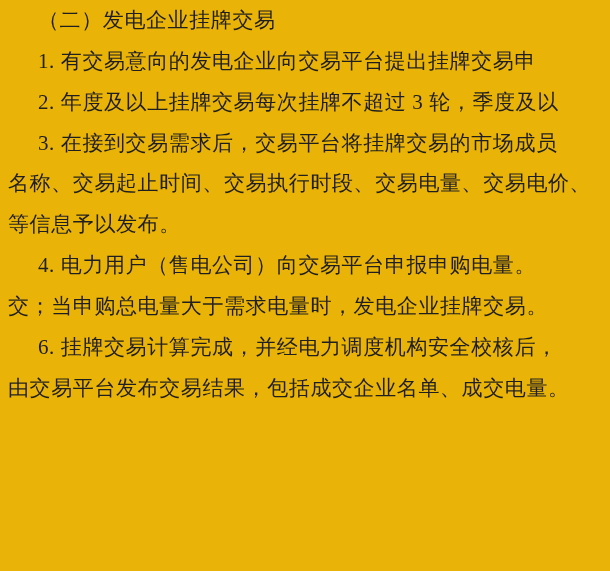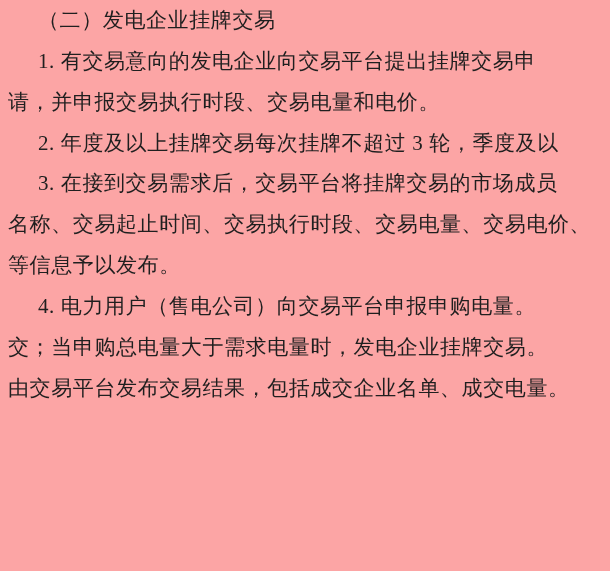--- a/index.html
+++ b/index.html
@@ -4,21 +4,21 @@
 <style>
   html, body {
     margin: 0;
     padding: 0;
     background: #ffffff;
   }
   .page {
     position: relative;
     width: 610px;
     height: 571px;
-    background: #fca5a5;
+    background: #eab308;
     overflow: hidden;
     box-sizing: border-box;
     padding: 0 8px 0 8px;
     font-family: "Liberation Serif", "DejaVu Serif", serif;
     color: #1f1f1f;
   }
   .line {
     height: 40.85px;
     line-height: 40.85px;
     font-size: 21px;
@@ -29,21 +29,21 @@
   .line.indent {
     text-indent: 30px;
   }
 </style>
 </head>
 <body>
 
 <div class="page">
   <div class="line indent">（二）发电企业挂牌交易</div>
   <div class="line indent">1. 有交易意向的发电企业向交易平台提出挂牌交易申</div>
-  <div class="line">请，并申报交易执行时段、交易电量和电价。</div>
   <div class="line indent">2. 年度及以上挂牌交易每次挂牌不超过 3 轮，季度及以</div>
   <div class="line indent">3. 在接到交易需求后，交易平台将挂牌交易的市场成员</div>
   <div class="line">名称、交易起止时间、交易执行时段、交易电量、交易电价、</div>
   <div class="line">等信息予以发布。</div>
   <div class="line indent">4. 电力用户（售电公司）向交易平台申报申购电量。</div>
   <div class="line">交；当申购总电量大于需求电量时，发电企业挂牌交易。</div>
+  <div class="line indent">6. 挂牌交易计算完成，并经电力调度机构安全校核后，</div>
   <div class="line">由交易平台发布交易结果，包括成交企业名单、成交电量。</div>
 </div>
 
 </body></html>

